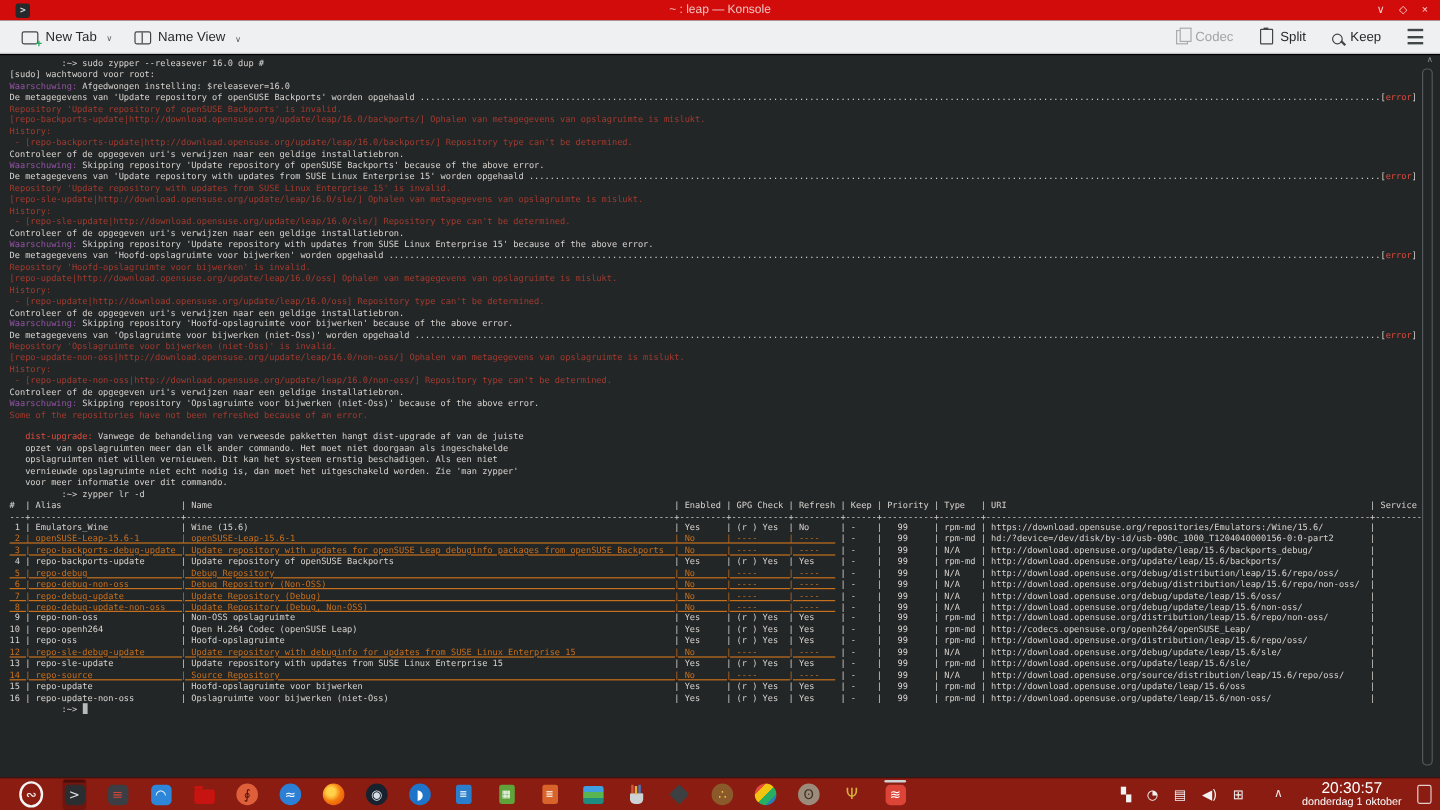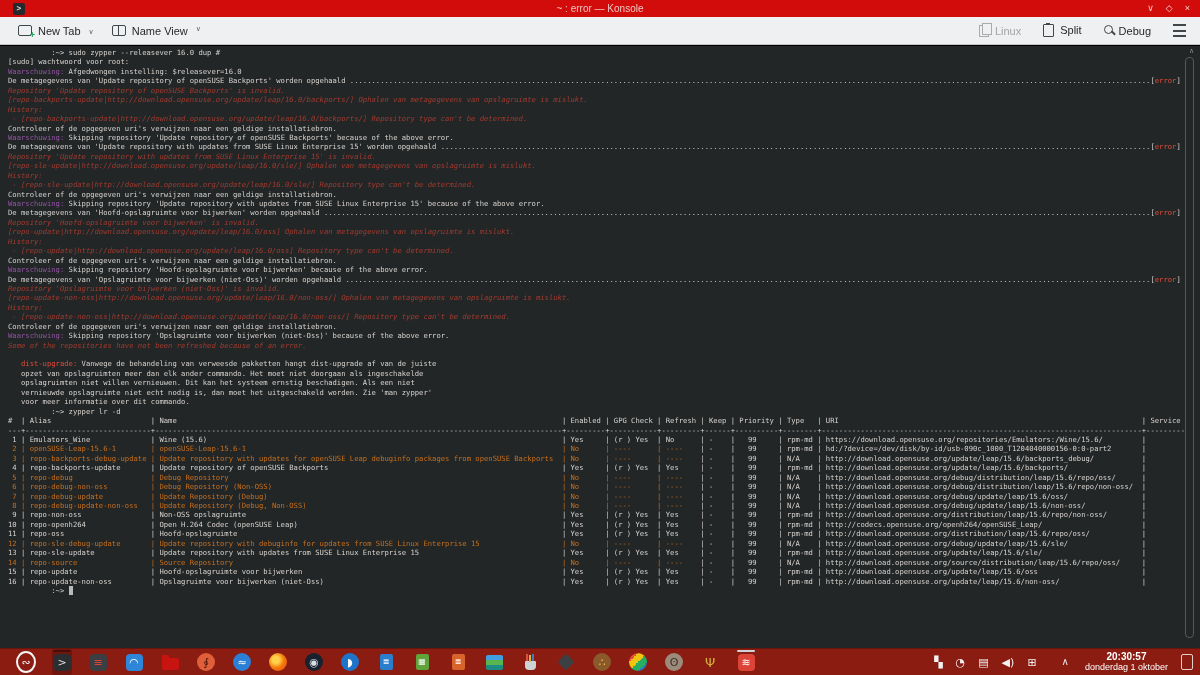--- a/index.html
+++ b/index.html
@@ -12,21 +12,21 @@
             color:#d8d8d8;font:bold 8px/12px "DejaVu Sans Mono",monospace;text-align:center;}
   .tb-title{position:absolute;left:0;right:0;top:0;height:17px;line-height:17px;text-align:center;
             color:#efc4c0;font-size:10px;}
   .tb-controls{position:absolute;right:10px;top:0;height:17px;display:flex;align-items:center;gap:12px;
                color:#f3d2cf;font-size:9px;}
   .wc{line-height:1;}
 
   
   .toolbar{position:absolute;top:17px;left:0;right:0;height:28px;background:#eff0f1;border-bottom:1px solid #bfc1c3;
            display:flex;align-items:center;font-size:11px;color:#26292c;box-sizing:border-box;}
-  .tbtn{display:flex;align-items:flex-start;gap:6px;margin-left:18px;}
+  .tbtn{display:flex;align-items:flex-end;gap:6px;margin-left:18px;}
   .tb-right{margin-left:auto;display:flex;align-items:center;gap:22px;margin-right:14px;}
   .tb-right .tbtn{margin-left:0;}
   .tbtn.disabled{color:#a2a4a6;}
   .chev{font-size:7px;color:#5a5e61;margin-left:2px;}
   .chev-drop{align-self:flex-end;margin-bottom:1px;}
   .ic{display:inline-block;position:relative;}
   .ic-newtab{width:12px;height:9px;border:1px solid #41464a;border-radius:2px;}
   .ic-newtab::after{content:"+";position:absolute;right:-4px;bottom:-5px;color:#27a85f;font:bold 9px/9px "Liberation Sans",sans-serif;}
   .ic-split{width:12px;height:9px;border:1px solid #41464a;border-radius:2px;}
   .ic-split::after{content:"";position:absolute;left:5px;top:0;bottom:0;width:1px;background:#41464a;}
@@ -36,21 +36,21 @@
   .ic-paste::before{content:"";position:absolute;top:-2px;left:2px;width:4px;height:2px;background:#41464a;}
   .ic-find{width:7px;height:7px;border:1.5px solid #41464a;border-radius:50%;}
   .ic-find::after{content:"";position:absolute;width:5px;height:1.5px;background:#41464a;transform:rotate(45deg);right:-4px;bottom:-1px;}
   .ic-menu{width:13px;height:9px;border-top:2px solid #41464a;border-bottom:2px solid #41464a;}
   .ic-menu::after{content:"";position:absolute;left:0;right:0;top:3.5px;height:2px;background:#41464a;}
 
   
   .terminal{position:absolute;top:46px;left:0;right:0;height:602px;background:#232627;}
   #termpre{margin:0;padding:2px 0 0 8px;font:7.2px/9.45px "DejaVu Sans Mono",monospace;letter-spacing:0;}
   .tl{height:9.45px;white-space:pre;}
-  .w{color:#d6d3cf;} .r{color:#a23a2e;font-style:italic;} .R{color:#e14b3c;} .p{color:#9153a3;text-align:center;} .o{color:#c66f1d;}
+  .w{color:#d6d3cf;} .r{color:#a23a2e;} .R{color:#e14b3c;} .p{color:#9153a3;text-align:center;} .o{color:#c66f1d;text-decoration:underline;}
   .cur{background:#b8bbbd;color:#b8bbbd;}
   .sbar{position:absolute;right:6px;top:11px;bottom:10px;width:7px;border:1px solid #54585a;border-radius:4px;}
   .sb-up{position:absolute;right:6px;top:1px;color:#8f9294;font-size:7px;line-height:1;}
 
   
   .taskbar{position:absolute;left:0;right:0;top:648px;height:27px;background:#8a1c12;border-top:1px solid rgba(0,0,0,.25);
            display:flex;align-items:center;box-sizing:border-box;}
   .tasks{display:flex;align-items:center;gap:16px;margin-left:16px;height:100%;}
   .app{position:relative;width:20px;height:100%;display:flex;align-items:center;justify-content:center;}
   .app.active{background:rgba(0,0,0,.18);border-radius:3px;}
@@ -67,32 +67,32 @@
   .sh-stack{width:17px;height:15px;border-radius:2px;background:linear-gradient(180deg,#3f9fe0 0 34%,#59b552 34% 67%,#1d8d84 67% 100%);}
   .sh-cup{width:11px;height:9px;background:#cdd2d5;border-radius:1px 1px 4px 4px;position:relative;margin-top:7px;}
   .sh-cup::before{content:"";position:absolute;left:1px;top:-7px;width:2px;height:7px;background:#d4543e;
                   box-shadow:3px 1px 0 #e3b33a,6px 0 0 #4a79c4;}
   .sh-glass{width:18px;height:18px;}
   .sh-glass .glyph{font-size:13px;}
   .tray{margin-left:auto;display:flex;align-items:center;gap:13px;color:#f2f2f2;font-size:11px;}
   .titem{line-height:1;font-family:"DejaVu Sans",sans-serif;}
   .titem.gap{margin-left:12px;font-size:10px;color:#e8e8e8;}
   .clock{text-align:center;color:#fff;margin-left:16px;margin-right:4px;line-height:1.08;}
-  .clock .time{font-size:10px;font-weight:bold;}
+  .clock .time{font-size:13px;font-weight:normal;}
   .clock .date{font-size:9px;}
   .show-desktop{width:10px;height:14px;border:1px solid rgba(255,255,255,.78);border-radius:2px;margin:0 7px 0 9px;}
 </style>
 </head>
 <body>
 
 <div class="screen">
 
   <div class="titlebar">
     <div class="win-icon">&gt;</div>
-    <div class="tb-title">~ : error — Konsole</div>
+    <div class="tb-title">~ : leap — Konsole</div>
     <div class="tb-controls">
       <span class="wc">∨</span>
       <span class="wc">◇</span>
       <span class="wc">×</span>
     </div>
   </div>
 
   <div class="toolbar">
     <div class="tbtn">
       <span class="ic ic-newtab"></span>
@@ -100,29 +100,29 @@
       <span class="chev chev-drop">∨</span>
     </div>
     <div class="tbtn">
       <span class="ic ic-split"></span>
       <span>Name View</span>
       <span class="chev">∨</span>
     </div>
     <div class="tb-right">
       <div class="tbtn disabled">
         <span class="ic ic-copy"></span>
-        <span>Linux</span>
+        <span>Codec</span>
       </div>
       <div class="tbtn">
         <span class="ic ic-paste"></span>
         <span>Split</span>
       </div>
       <div class="tbtn">
         <span class="ic ic-find"></span>
-        <span>Debug</span>
+        <span>Keep</span>
       </div>
       <div class="tbtn">
         <span class="ic ic-menu"></span>
       </div>
     </div>
   </div>
 
   <div class="terminal">
     <pre id="termpre"><div class="tl"><span class="w">          :~&gt; sudo zypper --releasever 16.0 dup #</span></div><div class="tl"><span class="w">[sudo] wachtwoord voor root:</span></div><div class="tl"><span class="p">Waarschuwing:</span><span class="w"> Afgedwongen instelling: $releasever=16.0</span></div><div class="tl"><span class="w">De metagegevens van 'Update repository of openSUSE Backports' worden opgehaald </span><span class="w">.........................................................................................................................................................................................</span><span class="w">[</span><span class="R">error</span><span class="w">]</span></div><div class="tl"><span class="r">Repository 'Update repository of openSUSE Backports' is invalid.</span></div><div class="tl"><span class="r">[repo-backports-update|http://download.opensuse.org/update/leap/16.0/backports/] Ophalen van metagegevens van opslagruimte is mislukt.</span></div><div class="tl"><span class="r">History:</span></div><div class="tl"><span class="r"> - [repo-backports-update|http://download.opensuse.org/update/leap/16.0/backports/] Repository type can't be determined.</span></div><div class="tl"><span class="w">Controleer of de opgegeven uri's verwijzen naar een geldige installatiebron.</span></div><div class="tl"><span class="p">Waarschuwing:</span><span class="w"> Skipping repository 'Update repository of openSUSE Backports' because of the above error.</span></div><div class="tl"><span class="w">De metagegevens van 'Update repository with updates from SUSE Linux Enterprise 15' worden opgehaald </span><span class="w">....................................................................................................................................................................</span><span class="w">[</span><span class="R">error</span><span class="w">]</span></div><div class="tl"><span class="r">Repository 'Update repository with updates from SUSE Linux Enterprise 15' is invalid.</span></div><div class="tl"><span class="r">[repo-sle-update|http://download.opensuse.org/update/leap/16.0/sle/] Ophalen van metagegevens van opslagruimte is mislukt.</span></div><div class="tl"><span class="r">History:</span></div><div class="tl"><span class="r"> - [repo-sle-update|http://download.opensuse.org/update/leap/16.0/sle/] Repository type can't be determined.</span></div><div class="tl"><span class="w">Controleer of de opgegeven uri's verwijzen naar een geldige installatiebron.</span></div><div class="tl"><span class="p">Waarschuwing:</span><span class="w"> Skipping repository 'Update repository with updates from SUSE Linux Enterprise 15' because of the above error.</span></div><div class="tl"><span class="w">De metagegevens van 'Hoofd-opslagruimte voor bijwerken' worden opgehaald </span><span class="w">...............................................................................................................................................................................................</span><span class="w">[</span><span class="R">error</span><span class="w">]</span></div><div class="tl"><span class="r">Repository 'Hoofd-opslagruimte voor bijwerken' is invalid.</span></div><div class="tl"><span class="r">[repo-update|http://download.opensuse.org/update/leap/16.0/oss] Ophalen van metagegevens van opslagruimte is mislukt.</span></div><div class="tl"><span class="r">History:</span></div><div class="tl"><span class="r"> - [repo-update|http://download.opensuse.org/update/leap/16.0/oss] Repository type can't be determined.</span></div><div class="tl"><span class="w">Controleer of de opgegeven uri's verwijzen naar een geldige installatiebron.</span></div><div class="tl"><span class="p">Waarschuwing:</span><span class="w"> Skipping repository 'Hoofd-opslagruimte voor bijwerken' because of the above error.</span></div><div class="tl"><span class="w">De metagegevens van 'Opslagruimte voor bijwerken (niet-Oss)' worden opgehaald </span><span class="w">..........................................................................................................................................................................................</span><span class="w">[</span><span class="R">error</span><span class="w">]</span></div><div class="tl"><span class="r">Repository 'Opslagruimte voor bijwerken (niet-Oss)' is invalid.</span></div><div class="tl"><span class="r">[repo-update-non-oss|http://download.opensuse.org/update/leap/16.0/non-oss/] Ophalen van metagegevens van opslagruimte is mislukt.</span></div><div class="tl"><span class="r">History:</span></div><div class="tl"><span class="r"> - [repo-update-non-oss|http://download.opensuse.org/update/leap/16.0/non-oss/] Repository type can't be determined.</span></div><div class="tl"><span class="w">Controleer of de opgegeven uri's verwijzen naar een geldige installatiebron.</span></div><div class="tl"><span class="p">Waarschuwing:</span><span class="w"> Skipping repository 'Opslagruimte voor bijwerken (niet-Oss)' because of the above error.</span></div><div class="tl"><span class="r">Some of the repositories have not been refreshed because of an error.</span></div><div class="tl"> </div><div class="tl"><span class="w">   </span><span class="R">dist-upgrade:</span><span class="w"> Vanwege de behandeling van verweesde pakketten hangt dist-upgrade af van de juiste</span></div><div class="tl"><span class="w">   opzet van opslagruimten meer dan elk ander commando. Het moet niet doorgaan als ingeschakelde</span></div><div class="tl"><span class="w">   opslagruimten niet willen vernieuwen. Dit kan het systeem ernstig beschadigen. Als een niet</span></div><div class="tl"><span class="w">   vernieuwde opslagruimte niet echt nodig is, dan moet het uitgeschakeld worden. Zie 'man zypper'</span></div><div class="tl"><span class="w">   voor meer informatie over dit commando.</span></div><div class="tl"><span class="w">          :~&gt; zypper lr -d</span></div><div class="tl"><span class="w">#  | Alias                       | Name                                                                                         | Enabled | GPG Check | Refresh | Keep | Priority | Type   | URI                                                                      | Service</span></div><div class="tl"><span class="w">---+-----------------------------+----------------------------------------------------------------------------------------------+---------+-----------+---------+------+----------+--------+--------------------------------------------------------------------------+---------</span></div><div class="tl"><span class="w"> 1 | Emulators_Wine              | Wine (15.6)                                                                                  | Yes     | (r ) Yes  | No     </span><span class="w"> | -    |   99     | rpm-md | https://download.opensuse.org/repositories/Emulators:/Wine/15.6/         |</span></div><div class="tl"><span class="o"> 2 | openSUSE-Leap-15.6-1        | openSUSE-Leap-15.6-1                                                                         | No      | ----      | ----   </span><span class="w"> | -    |   99     | rpm-md | hd:/?device=/dev/disk/by-id/usb-090c_1000_T1204040000156-0:0-part2       |</span></div><div class="tl"><span class="o"> 3 | repo-backports-debug-update | Update repository with updates for openSUSE Leap debuginfo packages from openSUSE Backports  | No      | ----      | ----   </span><span class="w"> | -    |   99     | N/A    | http://download.opensuse.org/update/leap/15.6/backports_debug/           |</span></div><div class="tl"><span class="w"> 4 | repo-backports-update       | Update repository of openSUSE Backports                                                      | Yes     | (r ) Yes  | Yes    </span><span class="w"> | -    |   99     | rpm-md | http://download.opensuse.org/update/leap/15.6/backports/                 |</span></div><div class="tl"><span class="o"> 5 | repo-debug                  | Debug Repository                                                                             | No      | ----      | ----   </span><span class="w"> | -    |   99     | N/A    | http://download.opensuse.org/debug/distribution/leap/15.6/repo/oss/      |</span></div><div class="tl"><span class="o"> 6 | repo-debug-non-oss          | Debug Repository (Non-OSS)                                                                   | No      | ----      | ----   </span><span class="w"> | -    |   99     | N/A    | http://download.opensuse.org/debug/distribution/leap/15.6/repo/non-oss/  |</span></div><div class="tl"><span class="o"> 7 | repo-debug-update           | Update Repository (Debug)                                                                    | No      | ----      | ----   </span><span class="w"> | -    |   99     | N/A    | http://download.opensuse.org/debug/update/leap/15.6/oss/                 |</span></div><div class="tl"><span class="o"> 8 | repo-debug-update-non-oss   | Update Repository (Debug, Non-OSS)                                                           | No      | ----      | ----   </span><span class="w"> | -    |   99     | N/A    | http://download.opensuse.org/debug/update/leap/15.6/non-oss/             |</span></div><div class="tl"><span class="w"> 9 | repo-non-oss                | Non-OSS opslagruimte                                                                         | Yes     | (r ) Yes  | Yes    </span><span class="w"> | -    |   99     | rpm-md | http://download.opensuse.org/distribution/leap/15.6/repo/non-oss/        |</span></div><div class="tl"><span class="w">10 | repo-openh264               | Open H.264 Codec (openSUSE Leap)                                                             | Yes     | (r ) Yes  | Yes    </span><span class="w"> | -    |   99     | rpm-md | http://codecs.opensuse.org/openh264/openSUSE_Leap/                       |</span></div><div class="tl"><span class="w">11 | repo-oss                    | Hoofd-opslagruimte                                                                           | Yes     | (r ) Yes  | Yes    </span><span class="w"> | -    |   99     | rpm-md | http://download.opensuse.org/distribution/leap/15.6/repo/oss/            |</span></div><div class="tl"><span class="o">12 | repo-sle-debug-update       | Update repository with debuginfo for updates from SUSE Linux Enterprise 15                   | No      | ----      | ----   </span><span class="w"> | -    |   99     | N/A    | http://download.opensuse.org/debug/update/leap/15.6/sle/                 |</span></div><div class="tl"><span class="w">13 | repo-sle-update             | Update repository with updates from SUSE Linux Enterprise 15                                 | Yes     | (r ) Yes  | Yes    </span><span class="w"> | -    |   99     | rpm-md | http://download.opensuse.org/update/leap/15.6/sle/                       |</span></div><div class="tl"><span class="o">14 | repo-source                 | Source Repository                                                                            | No      | ----      | ----   </span><span class="w"> | -    |   99     | N/A    | http://download.opensuse.org/source/distribution/leap/15.6/repo/oss/     |</span></div><div class="tl"><span class="w">15 | repo-update                 | Hoofd-opslagruimte voor bijwerken                                                            | Yes     | (r ) Yes  | Yes    </span><span class="w"> | -    |   99     | rpm-md | http://download.opensuse.org/update/leap/15.6/oss                        |</span></div><div class="tl"><span class="w">16 | repo-update-non-oss         | Opslagruimte voor bijwerken (niet-Oss)                                                       | Yes     | (r ) Yes  | Yes    </span><span class="w"> | -    |   99     | rpm-md | http://download.opensuse.org/update/leap/15.6/non-oss/                   |</span></div><div class="tl"><span class="w">          :~&gt; </span><span class="cur"> </span></div></pre>
     <div class="sb-up">∧</div>

